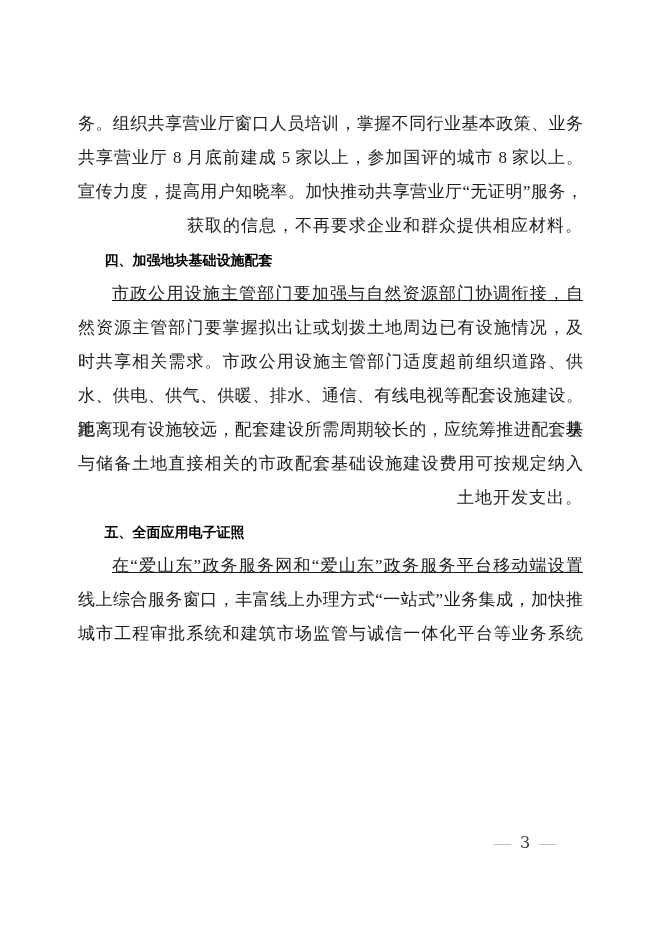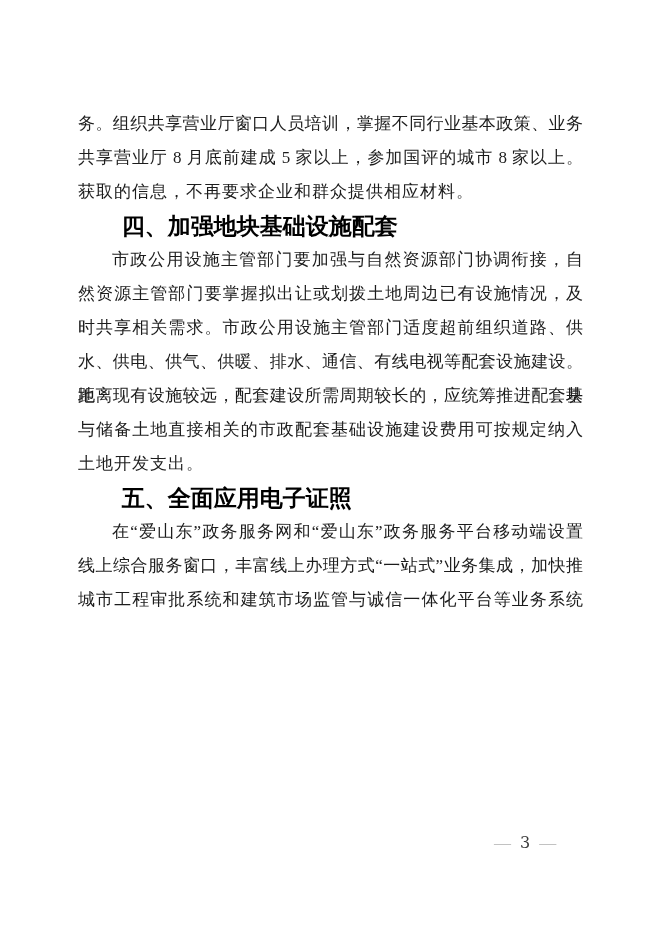--- a/index.html
+++ b/index.html
@@ -29,29 +29,30 @@
   .line.justify {
     text-align: justify;
     text-align-last: justify;
     text-justify: inter-character;
   }
   .line.indent-justify {
     text-indent: 2em;
     text-align: justify;
     text-align-last: justify;
     text-justify: inter-character;
+    text-decoration: underline;
   }
   .line.plain {
-    text-align: left;
+    text-align: right;
     letter-spacing: 1px;
   }
   .line.heading {
     font-family: "Liberation Sans", "DejaVu Sans", sans-serif;
     font-weight: bold;
-    font-size: 23px;
+    font-size: 14px;
     text-indent: 1.9em;
     color: var(--heading, #000000);
   }
   .footer {
     position: absolute;
     left: 494px; top: 833px;
     display: flex;
     align-items: center;
     gap: 9px;
     line-height: 20px;
@@ -66,20 +67,21 @@
     font-family: "DejaVu Serif", serif;
   }
 </style>
 </head>
 <body>
 
 <div class="page">
   <div class="text-block">
       <div class="line justify">务。组织共享营业厅窗口人员培训，掌握不同行业基本政策、业务</div>
       <div class="line justify">共享营业厅 8 月底前建成 5 家以上，参加国评的城市 8 家以上。</div>
+      <div class="line justify">宣传力度，提高用户知晓率。加快推动共享营业厅“无证明”服务，</div>
       <div class="line plain">获取的信息，不再要求企业和群众提供相应材料。</div>
       <div class="line heading">四、加强地块基础设施配套</div>
       <div class="line indent-justify">市政公用设施主管部门要加强与自然资源部门协调衔接，自</div>
       <div class="line justify">然资源主管部门要掌握拟出让或划拨土地周边已有设施情况，及</div>
       <div class="line justify">时共享相关需求。市政公用设施主管部门适度超前组织道路、供</div>
       <div class="line justify">水、供电、供气、供暖、排水、通信、有线电视等配套设施建设。地块</div>
       <div class="line justify">距离现有设施较远，配套建设所需周期较长的，应统筹推进配套基</div>
       <div class="line justify">与储备土地直接相关的市政配套基础设施建设费用可按规定纳入</div>
       <div class="line plain">土地开发支出。</div>
       <div class="line heading">五、全面应用电子证照</div>

